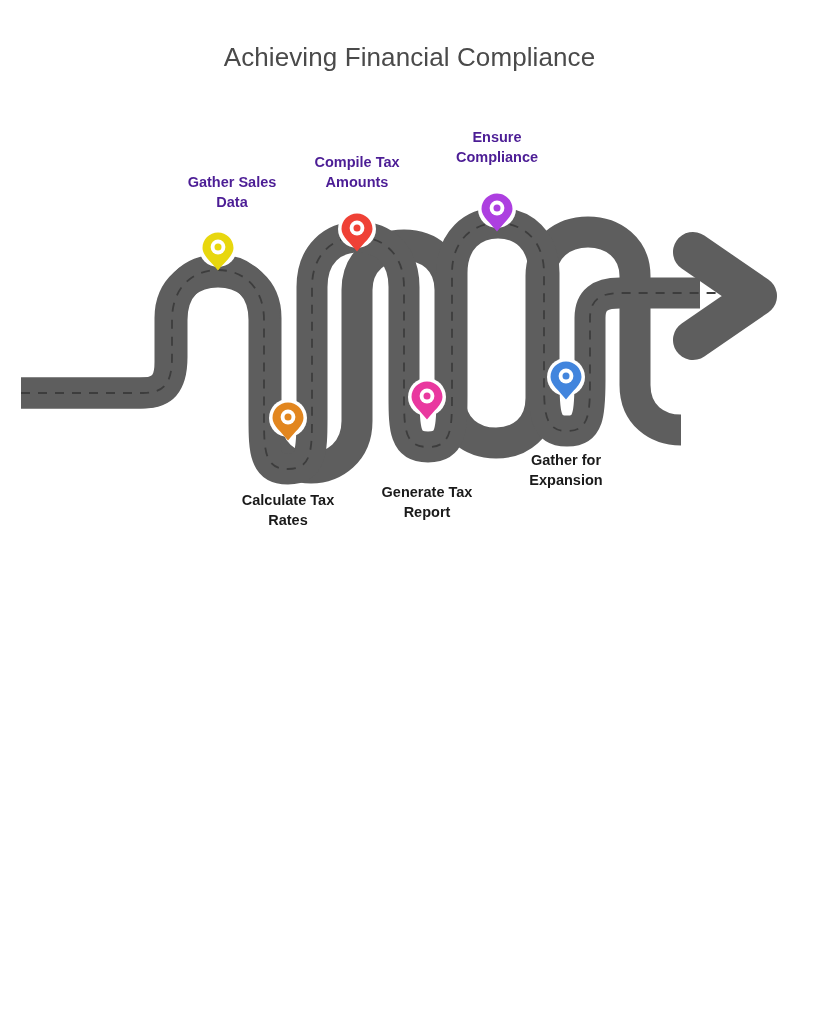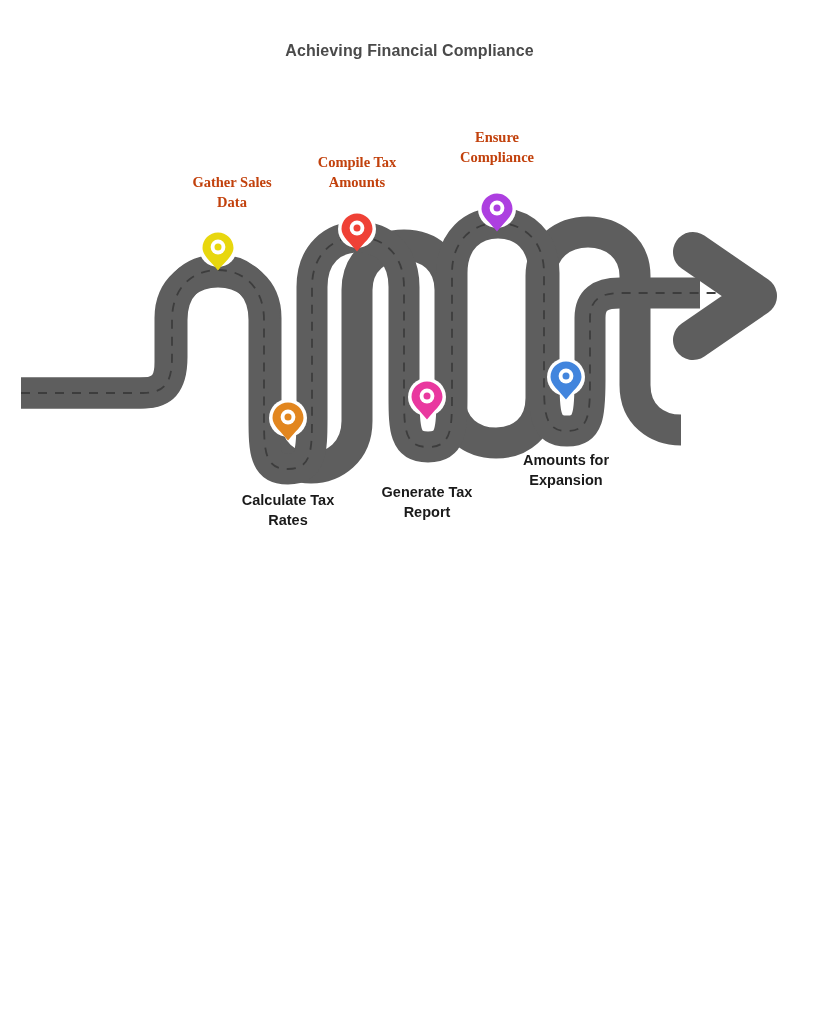--- a/index.html
+++ b/index.html
@@ -20,41 +20,40 @@
     top: 0;
     width: 819px;
     height: 1024px;
   }
   .diagram-title {
     position: absolute;
     left: 0;
     top: 42px;
     width: 819px;
     text-align: center;
-    font-size: 16px;
-    font-weight: bold;
+    font-size: 26px;
+    font-weight: normal;
     color: #4a4a4a;
     letter-spacing: 0.1px;
   }
   .svg-layer {
     position: absolute;
     left: 0;
     top: 0;
   }
   .step-label {
     position: absolute;
     text-align: center;
     font-size: 14.5px;
     font-weight: bold;
     line-height: 20px;
     white-space: pre-line;
   }
   .step-label.top {
-    color: #c2410c;
-    font-family: Liberation Serif, serif;
+    color: #4c1d95;
   }
   .step-label.bottom {
     color: #1a1a1a;
   }
 </style>
 </head>
 <body>
 
 <div id="roadmap-canvas">
 
@@ -221,16 +220,16 @@
 
   <div class="step-label bottom" style="left:188px; top:490px; width:200px;">Calculate Tax
 Rates</div>
 
   <div class="step-label bottom" style="left:327px; top:482px; width:200px;">Generate Tax
 Report</div>
 
   <div class="step-label top" style="left:397px; top:127px; width:200px;">Ensure
 Compliance</div>
 
-  <div class="step-label bottom" style="left:466px; top:450px; width:200px;">Amounts for
+  <div class="step-label bottom" style="left:466px; top:450px; width:200px;">Gather for
 Expansion</div>
 
 </div>
 
 </body></html>

